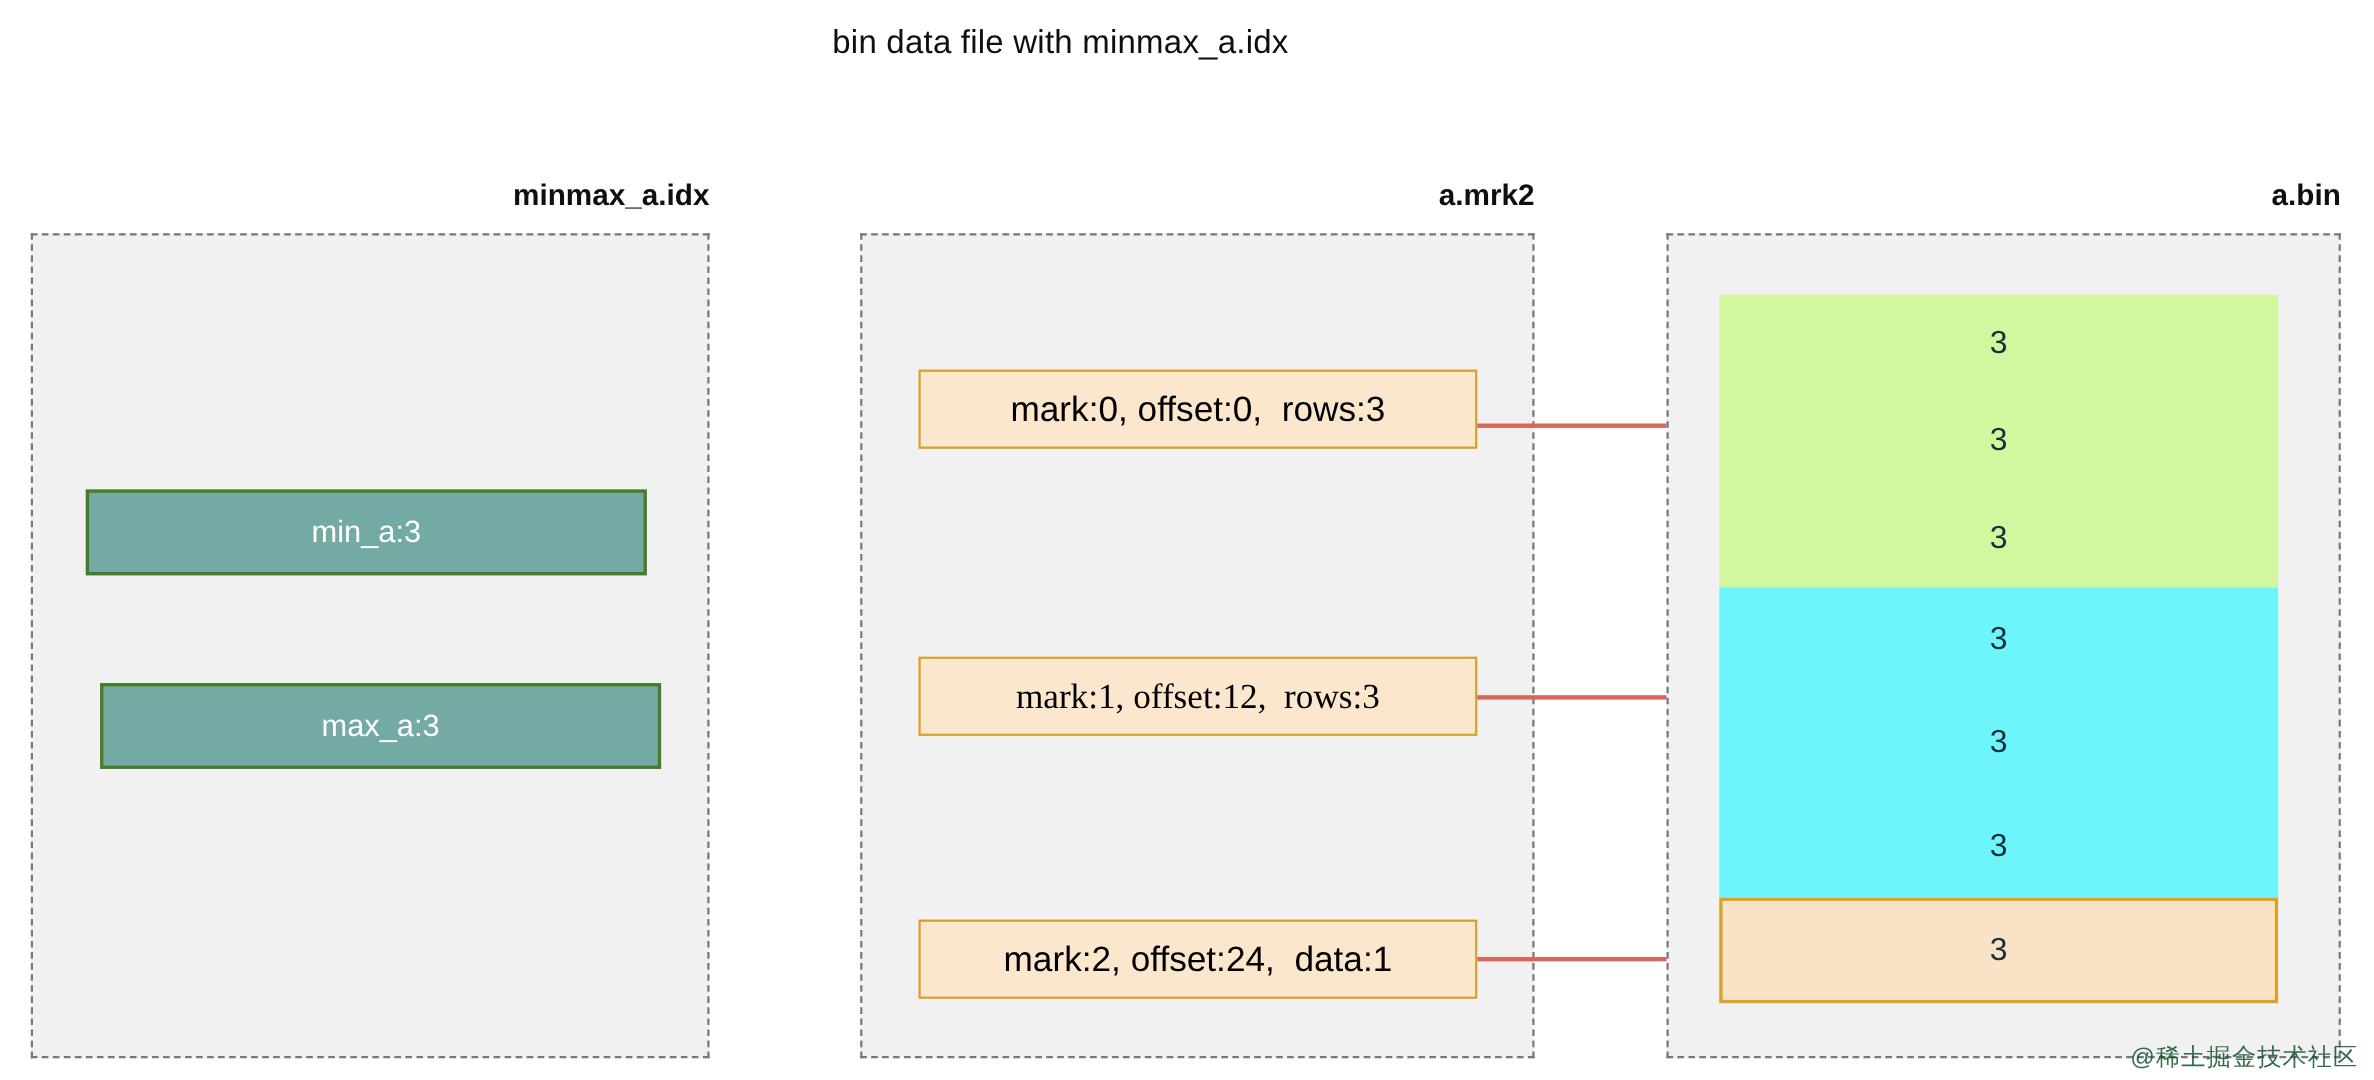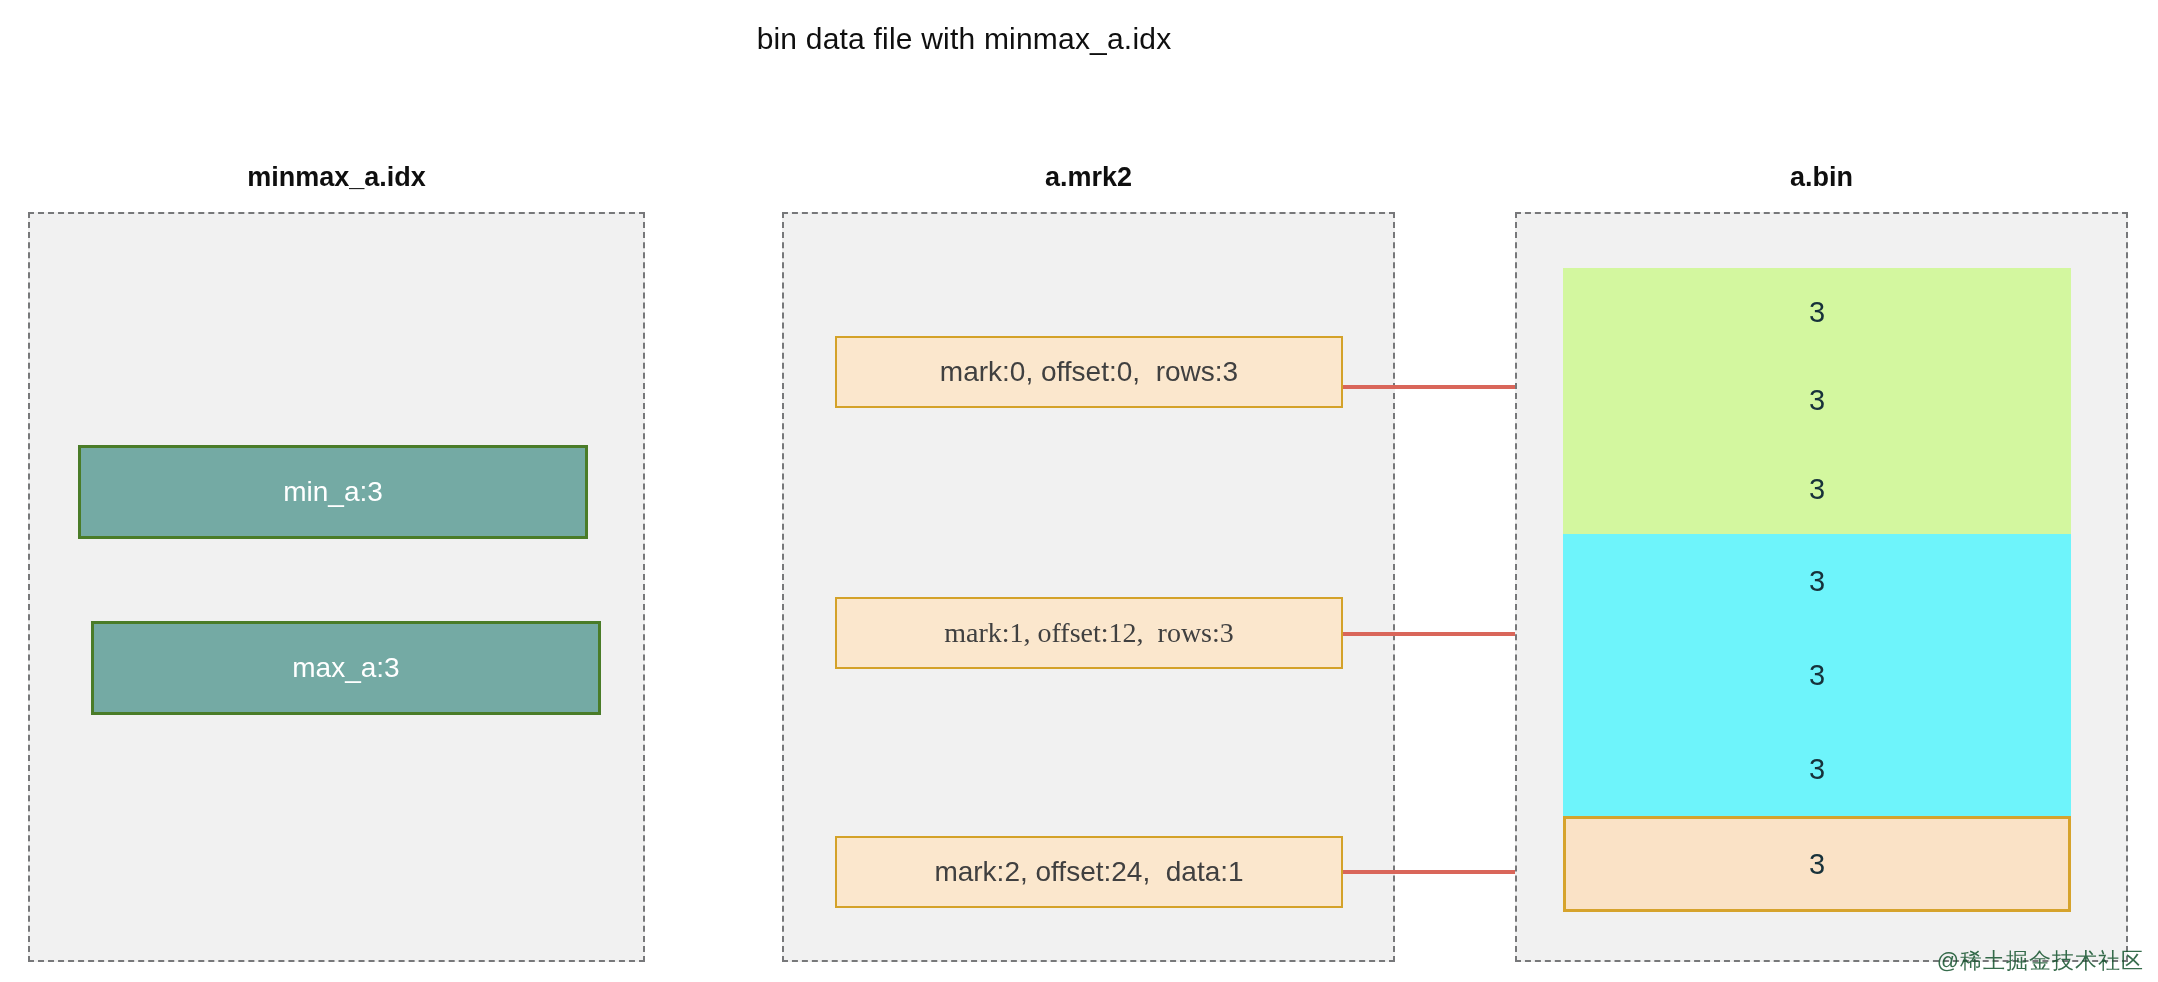--- a/index.html
+++ b/index.html
@@ -28,21 +28,21 @@
     letter-spacing: 0.2px;
     color: #0f0f0f;
   }
 
   
   .col-heading {
     position: absolute;
     font-size: 27px;
     font-weight: bold;
     color: #0f0f0f;
-    text-align: center;
+    text-align: right;
   }
   #heading-minmax { left: 28px;   top: 162px; width: 617px; }
   #heading-mrk2   { left: 782px;  top: 162px; width: 613px; }
   #heading-bin    { left: 1515px; top: 162px; width: 613px; }
 
   
   .file-panel {
     position: absolute;
     top: 212px;
     height: 750px;
@@ -52,21 +52,21 @@
   }
   #panel-minmax { left: 28px;   width: 617px; }
   #panel-mrk2   { left: 782px;  width: 613px; }
   #panel-bin    { left: 1515px; width: 613px; }
 
   
   .idx-box {
     position: absolute;
     left: 78px;
     width: 510px;
-    height: 94px;
+    height: 78px;
     background: #74aaa4;
     border: 3px solid #4a7c28;
     box-sizing: border-box;
     display: flex;
     align-items: center;
     justify-content: center;
     color: #ffffff;
     font-size: 28px;
   }
   #idx-box-min { top: 445px; }
@@ -77,22 +77,22 @@
     position: absolute;
     left: 835px;
     width: 508px;
     height: 72px;
     background: #fbe7cd;
     border: 2px solid #d4a229;
     box-sizing: border-box;
     display: flex;
     align-items: center;
     justify-content: center;
-    font-size: 28px;
-    color: #404040;
+    font-size: 32px;
+    color: #000000;
     white-space: pre;
   }
   #mark-box-0 { top: 336px; }
   #mark-box-1 { top: 597px; font-family: Liberation Serif, serif; }
   #mark-box-2 { top: 836px; }
 
   
   .arrow {
     position: absolute;
     left: 1343px;

